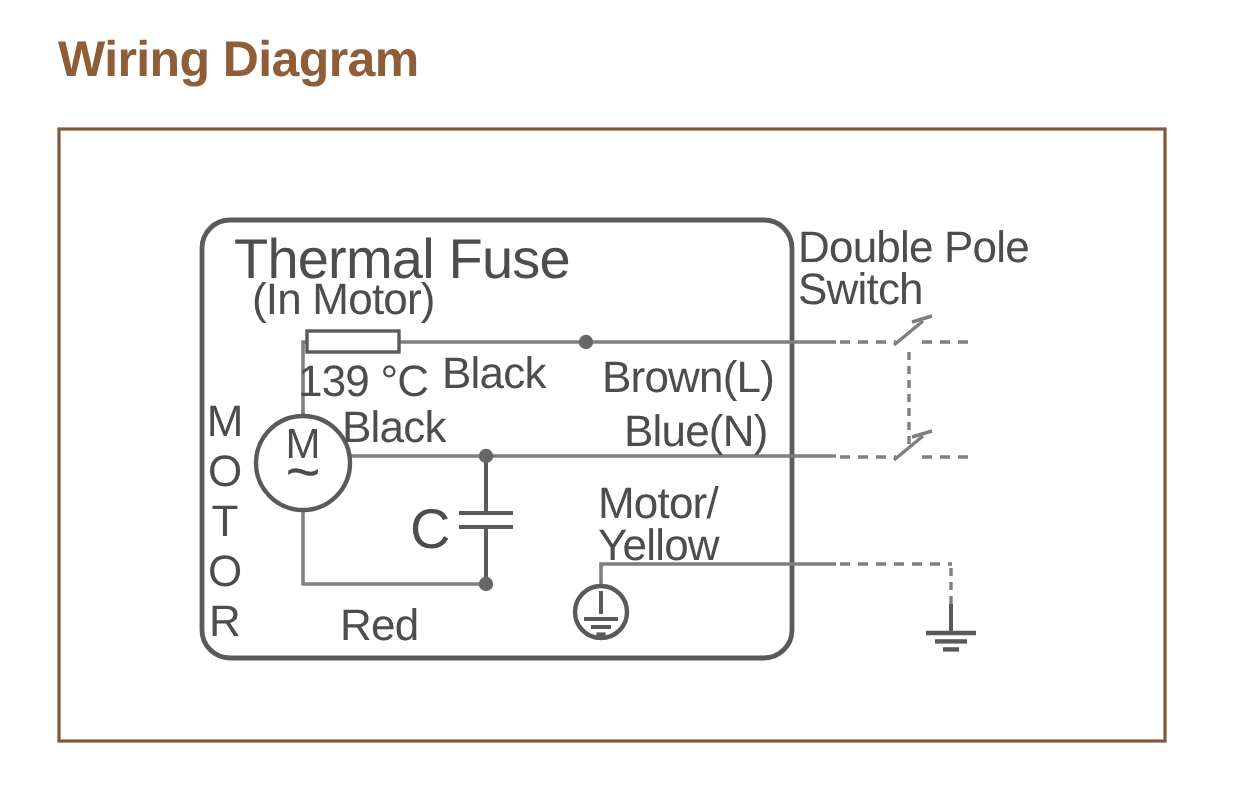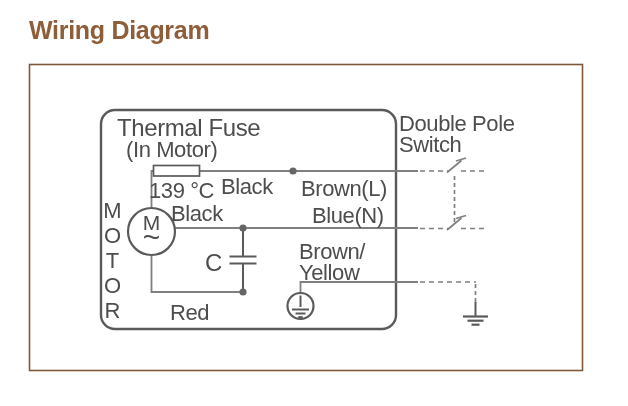--- a/index.html
+++ b/index.html
@@ -17,21 +17,21 @@
   }
   .label{
     position:absolute;
     color:#4d4d4d;
     line-height:1;
     white-space:nowrap;
     letter-spacing:-0.4px;
   }
   .sz22{font-size:22px;}
   .sz21{font-size:22px;}
-  .sz24{font-size:24px;}
+  .sz24{font-size:28px;}
   #motor-vertical{
     position:absolute;left:101px;top:198px;
     writing-mode:vertical-rl;text-orientation:upright;
     font-size:22px;color:#4d4d4d;letter-spacing:0px;line-height:1;
   }
   #motor-letter{
     position:absolute;left:138px;top:212px;width:27px;
     text-align:center;font-size:21px;color:#4d4d4d;line-height:1;
   }
   #motor-tilde{
@@ -111,21 +111,21 @@
   </svg>
 
   <div class="label sz24" style="left:117px;top:116px;">Thermal Fuse</div>
   <div class="label sz21" style="left:126px;top:139px;">(In Motor)</div>
   <div class="label sz22" style="left:149px;top:180px;">139 °C</div>
   <div class="label sz22" style="left:221px;top:176px;">Black</div>
   <div class="label sz22" style="left:301px;top:178px;">Brown(L)</div>
   <div class="label sz22" style="left:171px;top:203px;">Black</div>
   <div class="label sz22" style="left:312px;top:205px;">Blue(N)</div>
   <div class="label sz24" style="left:205px;top:251px;">C</div>
-  <div class="label sz22" style="left:299px;top:241px;">Brown/</div>
+  <div class="label sz22" style="left:299px;top:241px;">Motor/</div>
   <div class="label sz22" style="left:299px;top:262px;">Yellow</div>
   <div class="label sz22" style="left:170px;top:302px;">Red</div>
   <div class="label sz22" style="left:399px;top:113px;">Double Pole</div>
   <div class="label sz22" style="left:399px;top:134px;">Switch</div>
 
   <div id="motor-vertical">MOTOR</div>
   <div id="motor-letter">M</div>
   <div id="motor-tilde">~</div>
 
 </div>

